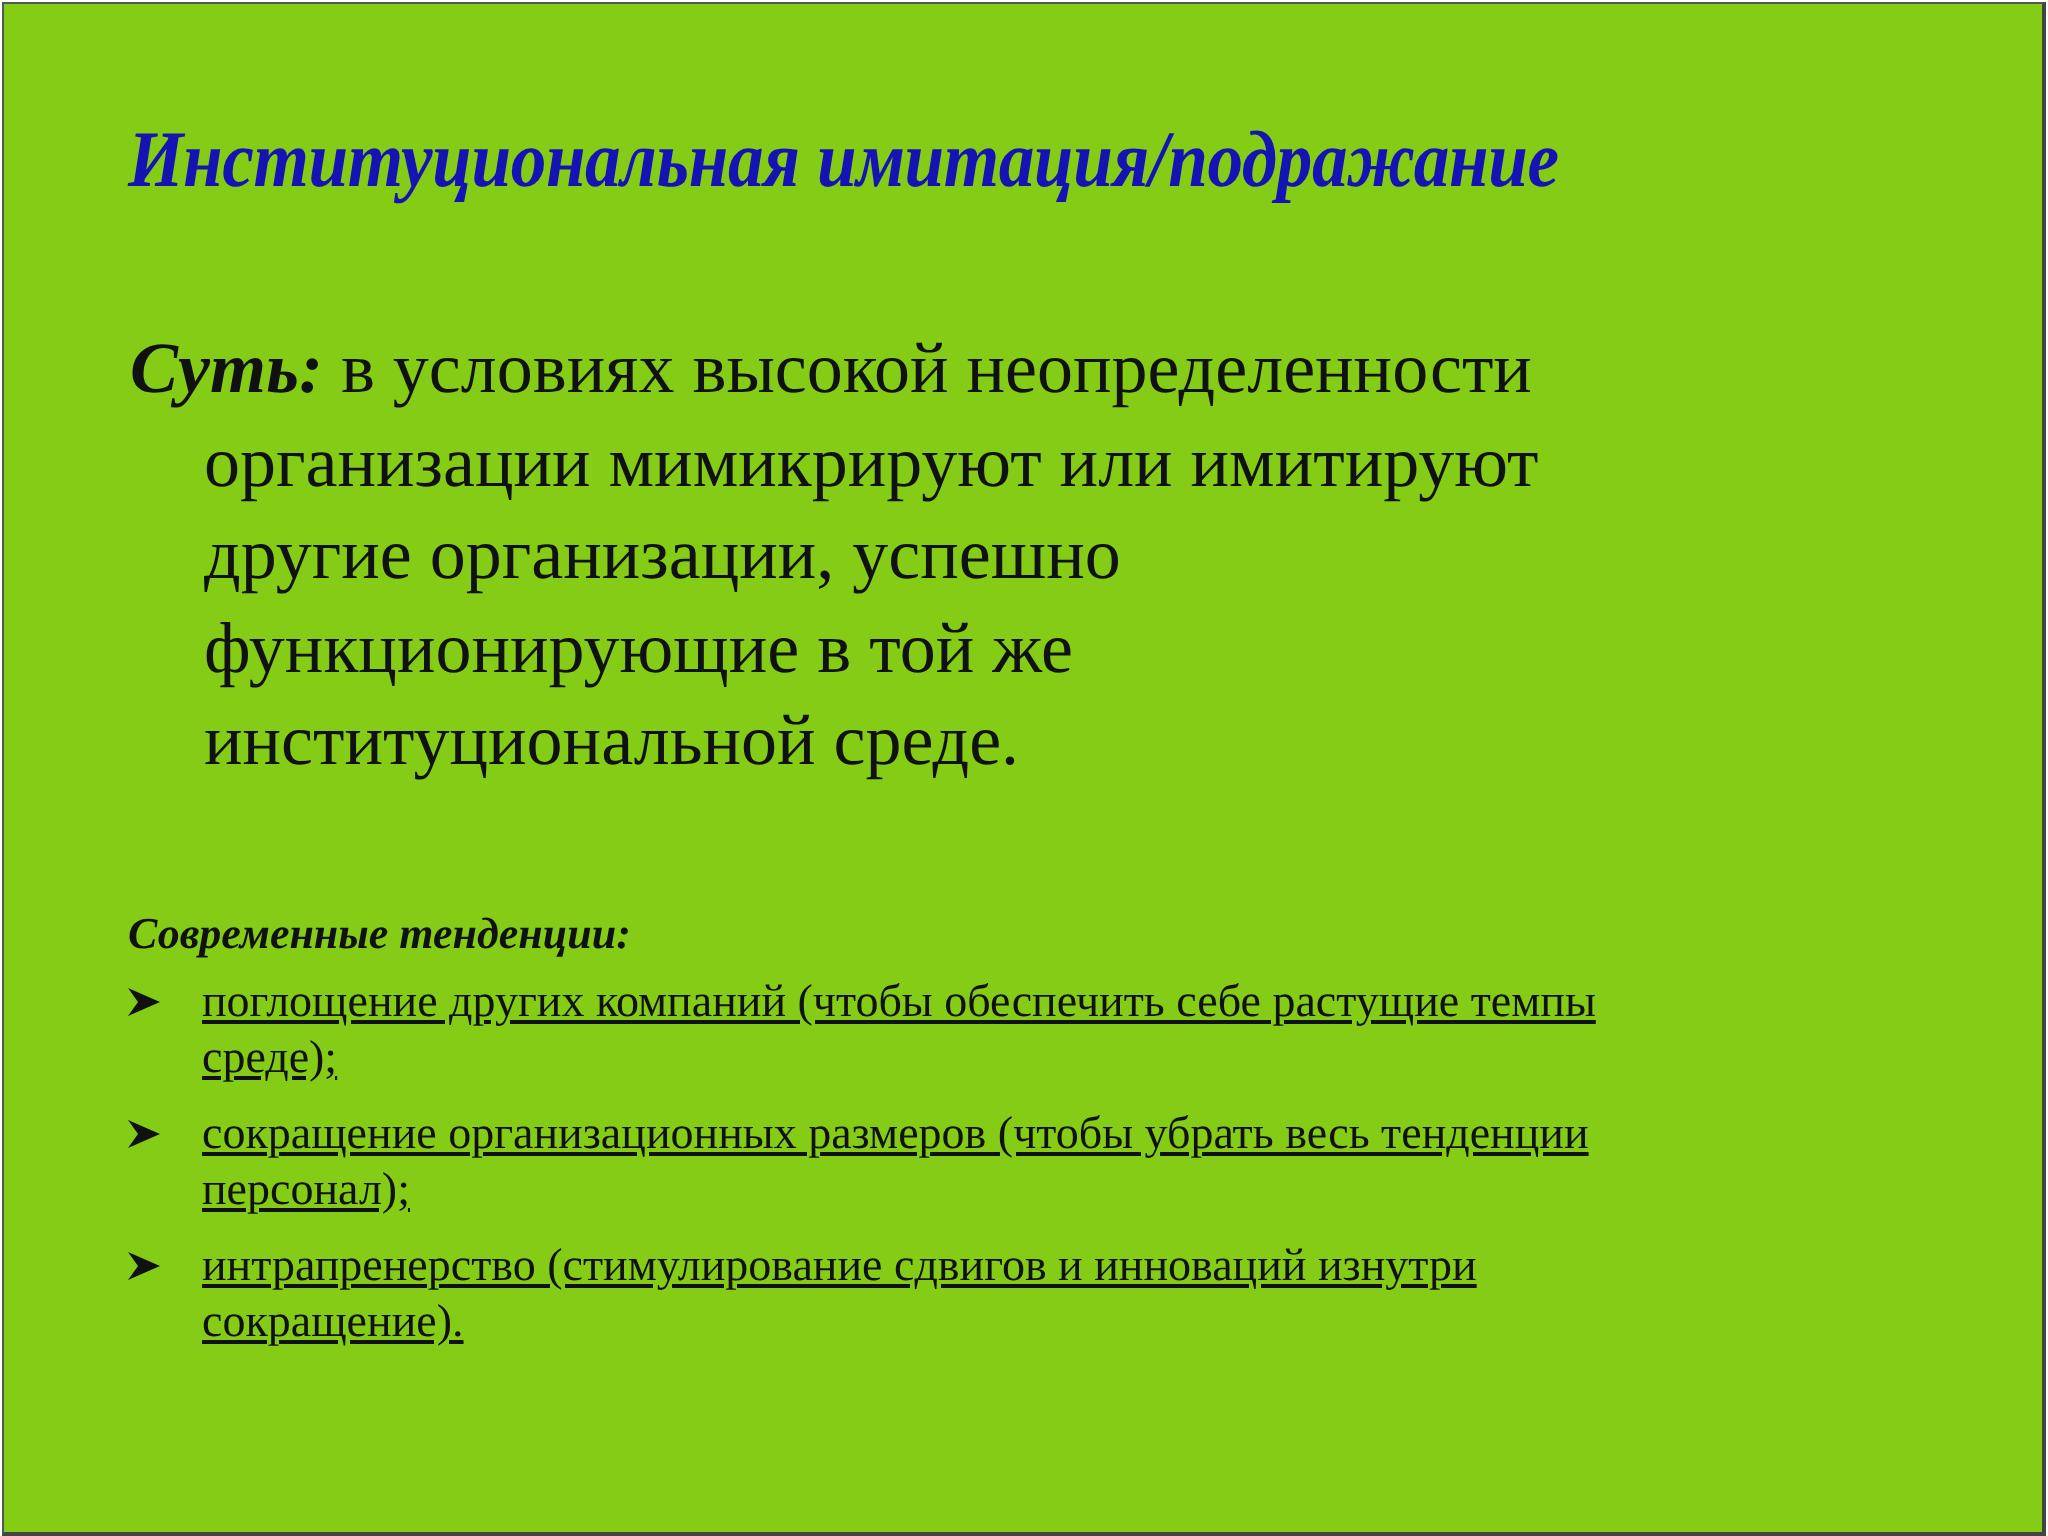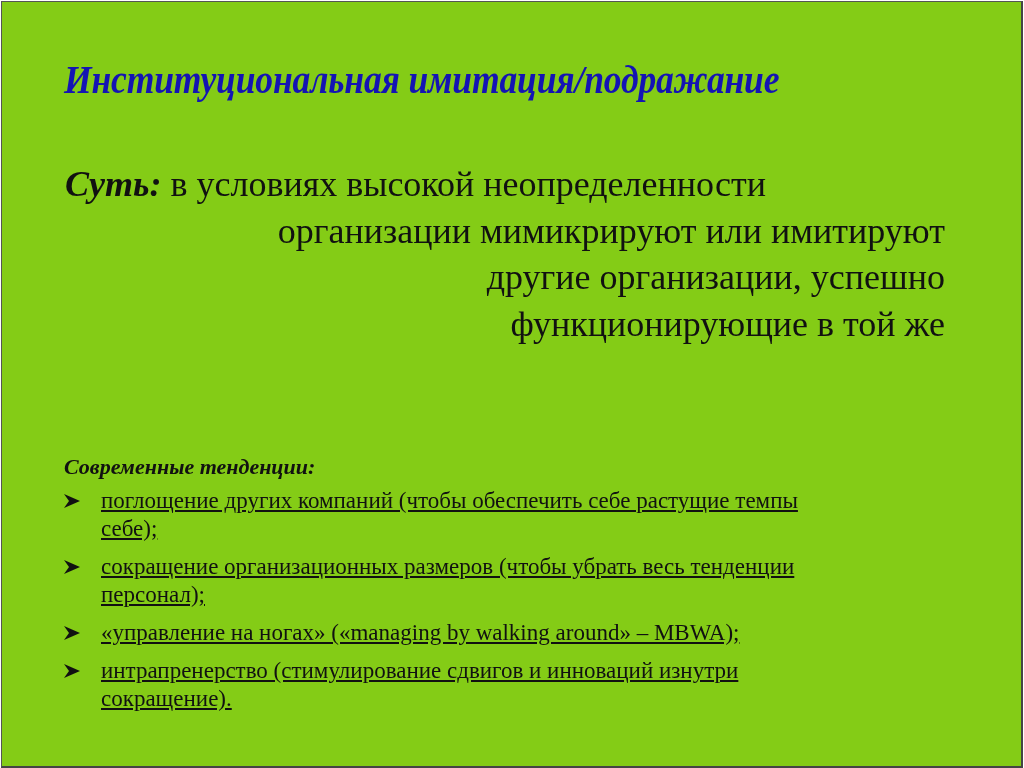--- a/index.html
+++ b/index.html
@@ -48,21 +48,20 @@
       line-height: 46.5px;
       color: #111111;
       margin-top: 18px;
     }
     .essence .line {
       display: block;
       white-space: nowrap;
     }
     .essence .indent {
       padding-left: 37px;
-      text-align: right;
     }
     .essence .label {
       font-weight: bold;
       font-style: italic;
     }
     .trends {
       position: absolute;
       left: 62px;
       top: 413px;
       width: 920px;
@@ -111,54 +110,47 @@
 
 <div class="slide">
 
   <div class="title">Институциональная имитация/подражание</div>
 
   <div class="essence">
     <span class="line"><span class="label">Суть:</span><span> в условиях высокой неопределенности</span></span>
     <span class="line indent">организации мимикрируют или имитируют</span>
     <span class="line indent">другие организации, успешно</span>
     <span class="line indent">функционирующие в той же</span>
+    <span class="line indent">институциональной среде.</span>
   </div>
 
   <div class="trends">
     <div class="trends-heading">Современные тенденции:</div>
     <ul class="trend-list">
 
       <li class="trend-item">
         <span class="bullet">
           <svg width="16" height="14" viewBox="0 0 16 14">
               <path d="M0 0 L16 7 L0 14 L5 7 Z" fill="#111111"></path>
             </svg>
         </span>
         <span class="trend-text">поглощение других компаний (чтобы обеспечить себе растущие темпы</span>
-        <span class="trend-text">себе);</span>
+        <span class="trend-text">среде);</span>
       </li>
 
       <li class="trend-item">
         <span class="bullet">
           <svg width="16" height="14" viewBox="0 0 16 14">
               <path d="M0 0 L16 7 L0 14 L5 7 Z" fill="#111111"></path>
             </svg>
         </span>
         <span class="trend-text">сокращение организационных размеров (чтобы убрать весь тенденции</span>
         <span class="trend-text">персонал);</span>
       </li>
 
-      <li class="trend-item">
-        <span class="bullet">
-          <svg width="16" height="14" viewBox="0 0 16 14">
-              <path d="M0 0 L16 7 L0 14 L5 7 Z" fill="#111111"></path>
-            </svg>
-        </span>
-        <span class="trend-text">«управление на ногах» («managing by walking around» – MBWA);</span>
-      </li>
 
       <li class="trend-item">
         <span class="bullet">
           <svg width="16" height="14" viewBox="0 0 16 14">
               <path d="M0 0 L16 7 L0 14 L5 7 Z" fill="#111111"></path>
             </svg>
         </span>
         <span class="trend-text"> интрапренерство (стимулирование сдвигов и инноваций изнутри</span>
         <span class="trend-text">сокращение).</span>
       </li>

